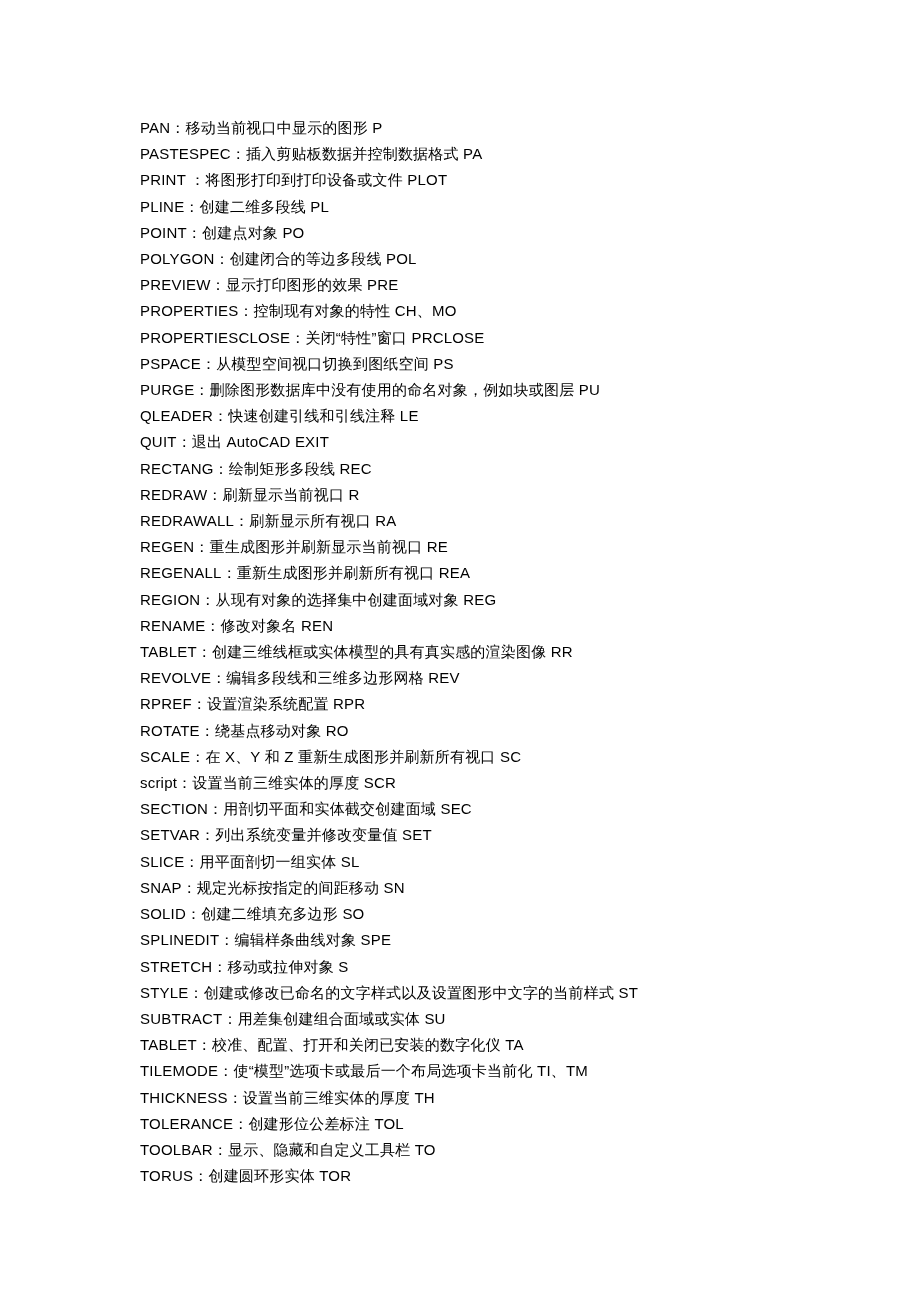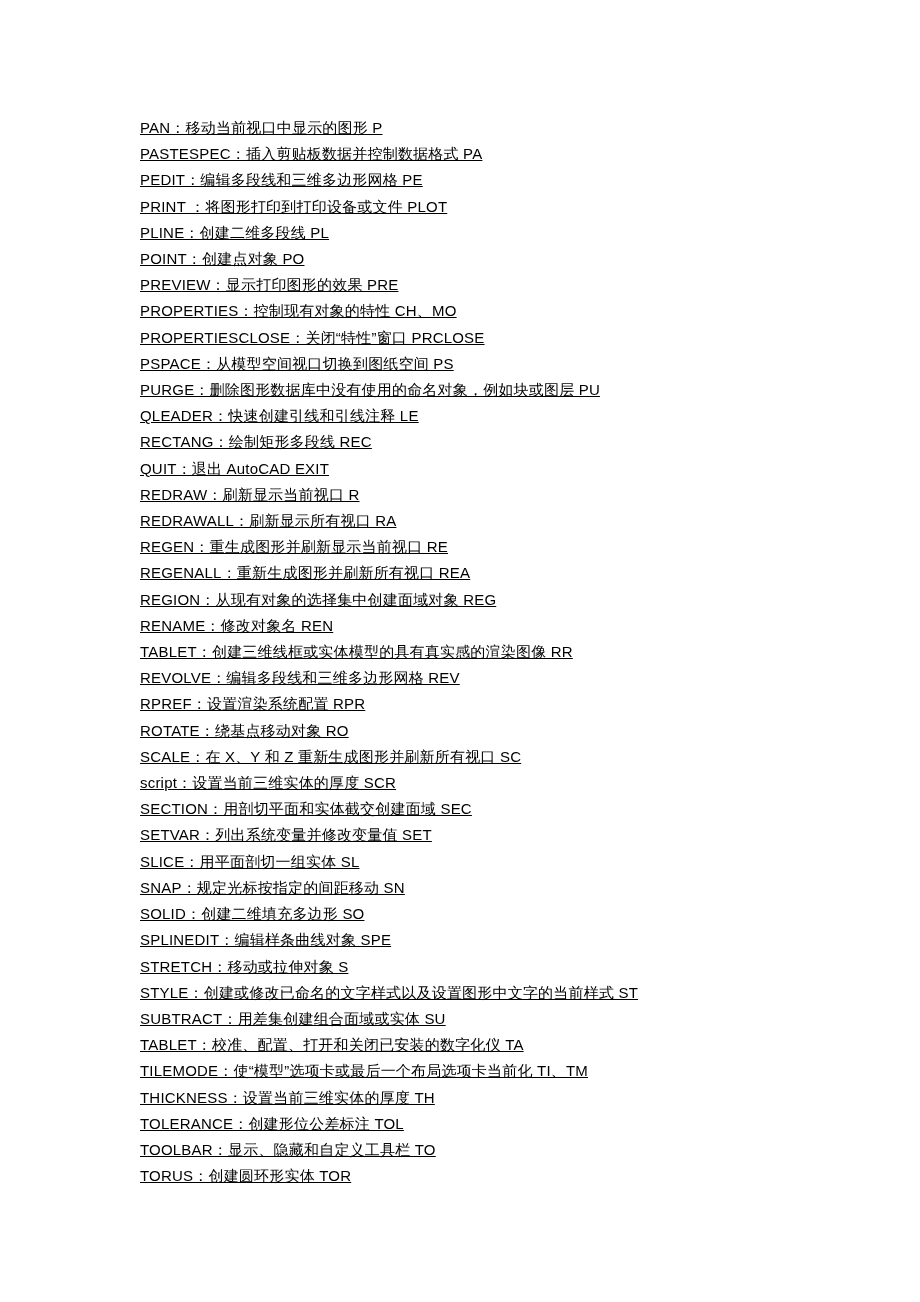--- a/index.html
+++ b/index.html
@@ -8,41 +8,40 @@
       font-family: "Microsoft YaHei", "SimSun", sans-serif;
       font-size: 15px;
       color: #000;
       padding: 115px 0 0 140px;
       line-height: 26.2px;
       width: 920px;
     }
     .line {
       white-space: nowrap;
       letter-spacing: 0.2px;
-      text-decoration: underline;
     }
   </style>
 </head>
 <body>
 
 <div id="content">
     <div class="line">PAN：移动当前视口中显示的图形 P</div>
     <div class="line">PASTESPEC：插入剪贴板数据并控制数据格式 PA</div>
-    <div class="line">PEDIT：编辑多段线和三维多边形网格 PE</div>
     <div class="line">PRINT ：将图形打印到打印设备或文件 PLOT</div>
     <div class="line">PLINE：创建二维多段线 PL</div>
     <div class="line">POINT：创建点对象 PO</div>
+    <div class="line">POLYGON：创建闭合的等边多段线 POL</div>
     <div class="line">PREVIEW：显示打印图形的效果 PRE</div>
     <div class="line">PROPERTIES：控制现有对象的特性 CH、MO</div>
     <div class="line">PROPERTIESCLOSE：关闭“特性”窗口 PRCLOSE</div>
     <div class="line">PSPACE：从模型空间视口切换到图纸空间 PS</div>
     <div class="line">PURGE：删除图形数据库中没有使用的命名对象，例如块或图层 PU</div>
     <div class="line">QLEADER：快速创建引线和引线注释 LE</div>
+    <div class="line">QUIT：退出 AutoCAD EXIT</div>
     <div class="line">RECTANG：绘制矩形多段线 REC</div>
-    <div class="line">QUIT：退出 AutoCAD EXIT</div>
     <div class="line">REDRAW：刷新显示当前视口 R</div>
     <div class="line">REDRAWALL：刷新显示所有视口 RA</div>
     <div class="line">REGEN：重生成图形并刷新显示当前视口 RE</div>
     <div class="line">REGENALL：重新生成图形并刷新所有视口 REA</div>
     <div class="line">REGION：从现有对象的选择集中创建面域对象 REG</div>
     <div class="line">RENAME：修改对象名 REN</div>
     <div class="line">TABLET：创建三维线框或实体模型的具有真实感的渲染图像 RR</div>
     <div class="line">REVOLVE：编辑多段线和三维多边形网格 REV</div>
     <div class="line">RPREF：设置渲染系统配置 RPR</div>
     <div class="line">ROTATE：绕基点移动对象 RO</div>

